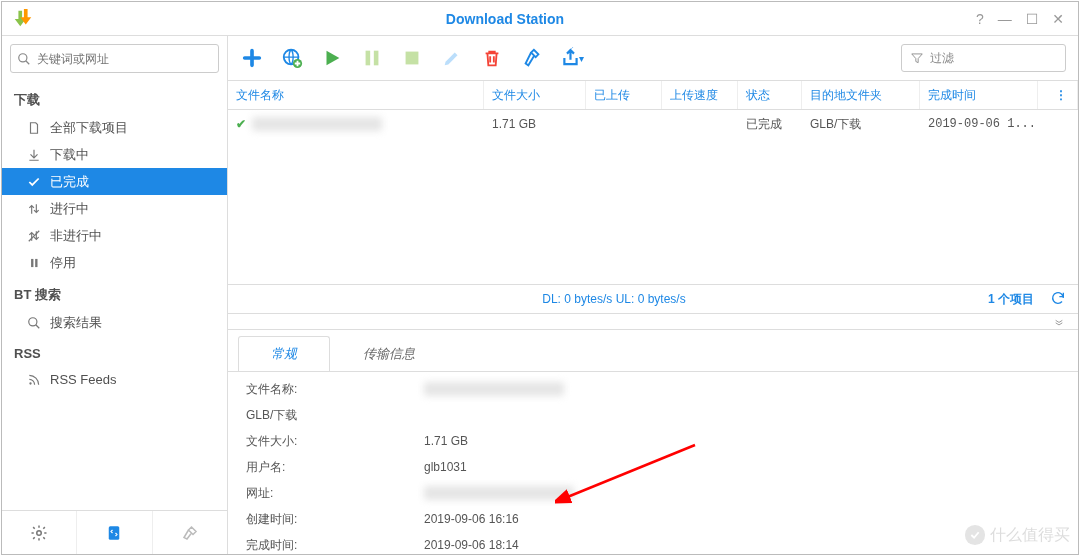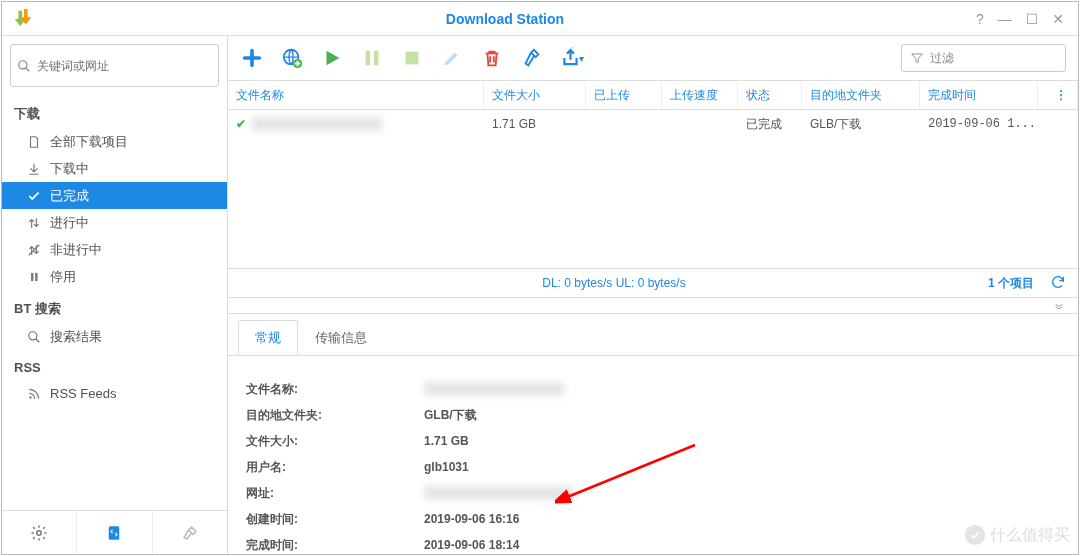--- a/index.html
+++ b/index.html
@@ -7,21 +7,21 @@
 .window { border: 1px solid #bbb; width: 1078px; height: 554px; margin: 1px; display: flex; flex-direction: column; position: relative; }
 .titlebar { height: 34px; background: #fff; display: flex; align-items: center; border-bottom: 1px solid #ddd; position: relative; }
 .app-icon { width: 22px; height: 22px; margin-left: 10px; position: relative; }
 .app-icon svg { width: 22px; height: 22px; }
 .win-title { flex: 1; text-align: center; color: #1e88e5; font-weight: bold; font-size: 14px; }
 .win-controls { display: flex; gap: 14px; padding-right: 14px; color: #999; }
 .win-controls span { cursor: pointer; font-size: 14px; }
 .body { flex: 1; display: flex; overflow: hidden; }
 .sidebar { width: 226px; border-right: 1px solid #ddd; display: flex; flex-direction: column; }
 .search-wrap { padding: 8px; }
-.search-box { display: flex; align-items: center; border: 1px solid #ccc; border-radius: 3px; height: 43px; padding: 0 6px; }
+.search-box { display: flex; align-items: center; border: 1px solid #ccc; border-radius: 3px; height: 29px; padding: 0 6px; }
 .search-box svg { width: 14px; height: 14px; stroke: #888; fill: none; }
 .search-box input { border: none; outline: none; flex: 1; margin-left: 6px; font-size: 12px; color: #888; }
 .side-section { font-weight: bold; color: #505050; padding: 10px 12px 5px; font-size: 13px; }
 .side-item { display: flex; align-items: center; height: 27px; padding-left: 24px; cursor: pointer; color: #505050; }
 .side-item.active { background: #1e88e5; color: #fff; }
 .side-item .icon { width: 16px; height: 16px; margin-right: 8px; display: flex; align-items: center; justify-content: center; }
 .side-item .icon svg { width: 14px; height: 14px; }
 .side-bottom { margin-top: auto; border-top: 1px solid #ddd; display: flex; height: 44px; }
 .side-bottom div { flex: 1; display: flex; align-items: center; justify-content: center; cursor: pointer; color: #777; border-right: 1px solid #eee; }
 .side-bottom div:last-child { border-right: none; }
@@ -49,23 +49,23 @@
 .row { display: flex; height: 28px; align-items: center; font-size: 12px; color: #555; }
 .row > div { padding-left: 8px; }
 .check-icon { color: #4caf50; font-weight: bold; margin-right: 6px; }
 .blur { filter: blur(3.5px); background: #e5e5e5; border-radius: 2px; color: transparent; display: inline-block; }
 .statusbar { height: 30px; border-top: 1px solid #ddd; border-bottom: 1px solid #ddd; display: flex; align-items: center; padding: 0 12px; font-size: 12px; }
 .statusbar .center-status { flex: 1; text-align: center; color: #1e88e5; }
 .statusbar .count { color: #1e88e5; margin-right: 16px; font-weight: bold; }
 .statusbar .reload svg { width: 16px; height: 16px; stroke: #1e88e5; fill: none; }
 .collapse-toggle { height: 16px; border-bottom: 1px solid #ddd; display: flex; align-items: center; justify-content: flex-end; padding-right: 12px; cursor: pointer; color: #888; }
 .detail-tabs { display: flex; padding: 6px 10px 0; }
-.detail-tab { padding: 8px 16px; font-size: 13px; color: #666; cursor: pointer; border: 1px solid transparent; }
+.detail-tab { padding: 8px 32px; font-size: 13px; color: #666; cursor: pointer; border: 1px solid transparent; font-style: italic; }
 .detail-tab.active { color: #1e88e5; border: 1px solid #ddd; border-bottom-color: #fff; border-radius: 3px 3px 0 0; background: #fff; }
-.detail-body { border-top: 1px solid #ddd; margin-top: -1px; padding: 20px 18px; flex: 1; overflow: auto; font-weight: bold; }
+.detail-body { border-top: 1px solid #ddd; margin-top: -1px; padding: 4px 18px; flex: 1; overflow: auto; }
 .detail-row { display: flex; height: 26px; align-items: center; font-size: 12px; color: #555; }
 .detail-row .label { width: 178px; }
 .arrow { position: absolute; width: 150px; height: 70px; pointer-events: none; }
 .watermark { position: absolute; right: 10px; bottom: 10px; opacity: 0.2; font-size: 16px; color: #555; display: flex; align-items: center; gap: 4px; pointer-events: none; }
 .watermark svg { width: 22px; height: 22px; fill: #777; }
 </style>
 </head>
 <body>
 
 <div class="window">
@@ -294,21 +294,20 @@
         <div class="detail-tab active">常规</div>
         <div class="detail-tab">传输信息</div>
       </div>
 
       <div class="detail-body">
         <div class="detail-row">
             <div class="label">文件名称:</div>
             <div><span class="blur" style="width:140px;height:14px">.</span></div>
           </div>
         <div class="detail-row">
-            <div class="label">目的地文件夹:</div>
             <div>GLB/下载</div>
           </div>
         <div class="detail-row">
             <div class="label">文件大小:</div>
             <div>1.71 GB</div>
           </div>
         <div class="detail-row">
             <div class="label">用户名:</div>
             <div>glb1031</div>
           </div>

